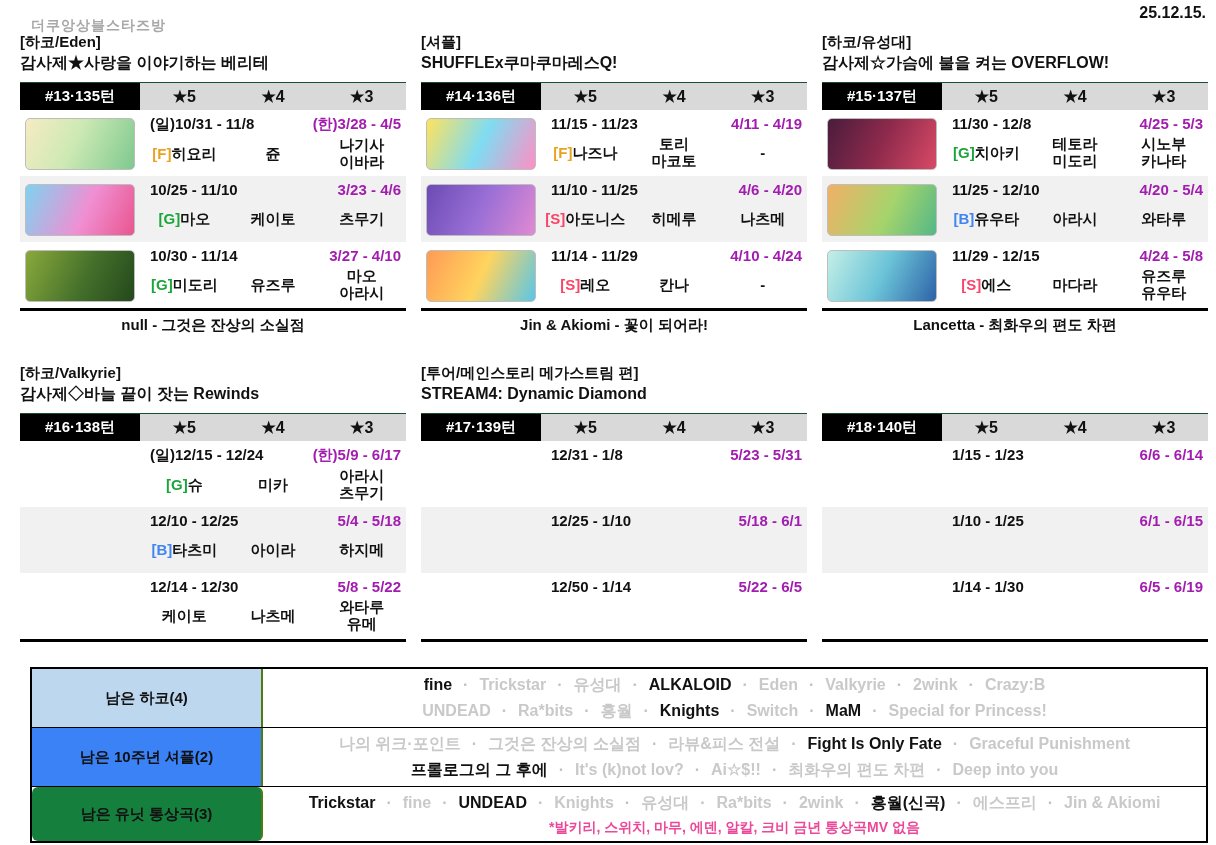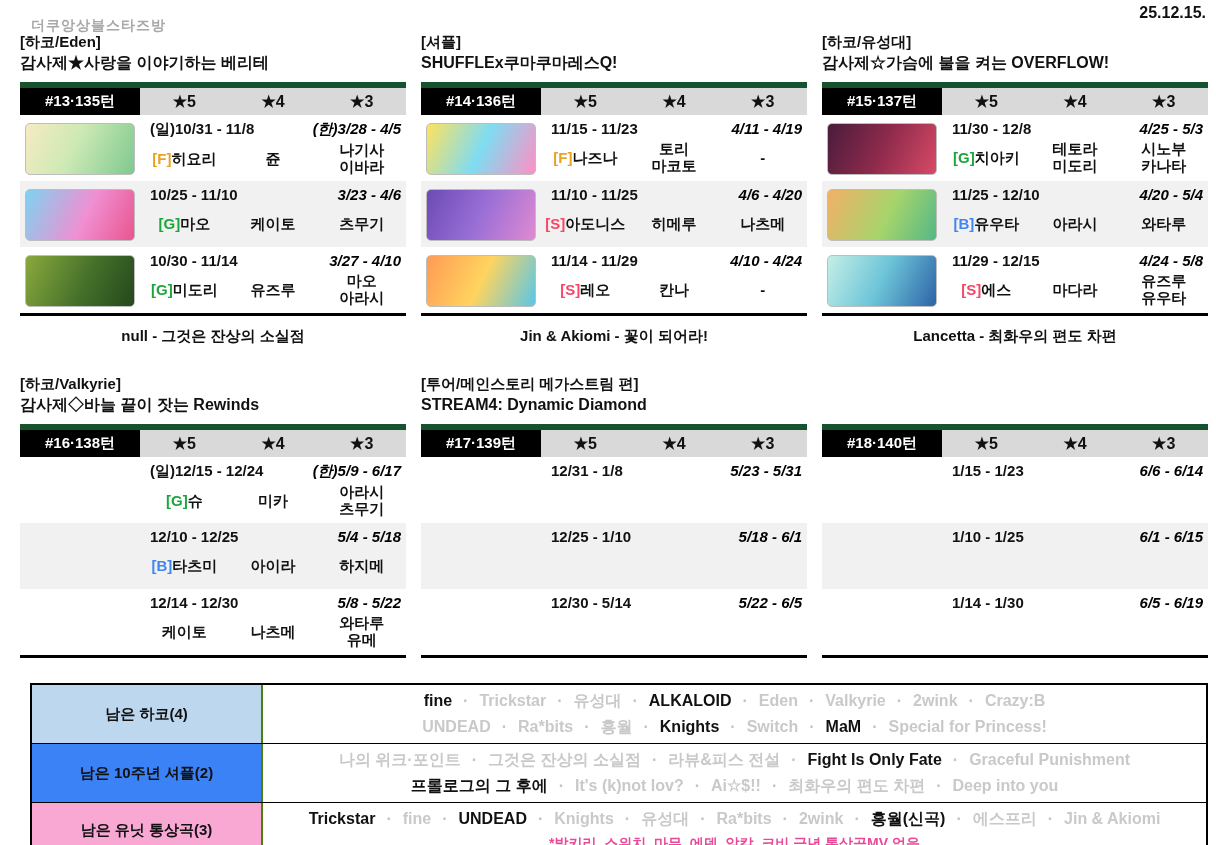--- a/index.html
+++ b/index.html
@@ -5,58 +5,58 @@
   * { margin:0; padding:0; box-sizing:border-box; }
   html,body { width:1216px; height:845px; background:#fff; font-family:"Liberation Sans", sans-serif; overflow:hidden; }
   .watermark { position:absolute; top:5px; left:31px; font-size:14px; font-weight:700; color:#a8a8a8; letter-spacing:1px;margin-top:12px; }
   .topdate { position:absolute; top:4px; right:10px; font-size:16px; font-weight:800; color:#111; }
 
   .boards { display:grid; grid-template-columns:386px 386px 386px; column-gap:15px; row-gap:24px; margin:31px 8px 0 20px; }
   .section { width:386px; }
   .cat { min-height:21px; font-size:15px; font-weight:800; color:#111; line-height:21px; }
   .etitle { min-height:25px; font-size:16px; font-weight:800; color:#111; line-height:22px; margin-bottom:5px; }
 
-  .etable { border-top:6px solid #14532d; border-bottom:3px solid #000; }
+  .etable { border-top:1px solid #14532d; border-bottom:3px solid #000; }
   .ehead { display:flex; height:27px; background:#d9d9d9; }
   .turn { width:120px; background:#000; color:#fff; font-size:15px; font-weight:800; display:flex; align-items:center; justify-content:center; }
   .star { flex:1; text-align:center; line-height:27px; font-size:16px; font-weight:800; color:#111; }
 
   .erow { display:flex; min-height:66px; padding:3px 0 2px 0; }
   .erow.alt { background:#f1f1f1; }
   .bcell { width:120px; display:flex; align-items:center; justify-content:center; }
   .banner { width:110px; height:52px; border-radius:5px; border:1px solid #bdbdbd; }
   .b-verite      { background:linear-gradient(115deg,#f6ebc3 0%,#cde9b4 45%,#7ec98f 100%); }
   .b-brightpink  { background:linear-gradient(115deg,#7fd2f0 0%,#f08fd2 55%,#e9558f 100%); }
   .b-eden        { background:linear-gradient(115deg,#8aa93c 0%,#44702a 55%,#24481c 100%); }
   .b-kuma        { background:linear-gradient(115deg,#ffe25e 0%,#7fdcf2 50%,#ff8fc4 100%); }
   .b-brightpurple{ background:linear-gradient(115deg,#6b4bb4 0%,#9a6fd6 50%,#e08ad2 100%); }
   .b-shufflepop  { background:linear-gradient(115deg,#ff9a55 0%,#ffd45e 50%,#59c6e8 100%); }
   .b-overflow    { background:linear-gradient(115deg,#4a1c3c 0%,#8e2a4c 50%,#d84a66 100%); }
   .b-brightgreen { background:linear-gradient(115deg,#f2b066 0%,#a6d46c 55%,#54b886 100%); }
   .b-silver      { background:linear-gradient(115deg,#c4efe6 0%,#6cc4d8 50%,#2d63a8 100%); }
 
   .rcontent { flex:1; display:flex; flex-direction:column; }
   .dates { display:flex; justify-content:space-between; font-size:15px; font-weight:800; padding:2px 5px 0 10px; color:#111; }
-  .d-blue { color:#000000;font-style:italic; }
+  .d-blue { color:#a21caf; }
   .names { flex:1; display:flex; align-items:center; font-size:15px; font-weight:800; color:#111; }
   .ncell { flex:1; text-align:center; white-space:pre-line; line-height:1.12; }
   .tag-f { color:#e9a322; }
   .tag-g { color:#1ca53c; }
   .tag-s { color:#f94567; }
   .tag-b { color:#4185f0; }
 
-  .caption { text-align:center; font-size:15px; font-weight:800; color:#111; margin-top:11px; min-height:22px; }
+  .caption { text-align:center; font-size:15px; font-weight:800; color:#111; margin-top:5px; min-height:22px; }
 
   .summary { margin:25px 8px 0 30px; width:1178px; border:2px solid #000; }
   .srow { display:flex; border-top:1px solid #000; }
   .srow:first-child { border-top:none; }
   .slabel { width:231px; border-right:2px solid #4d7c0f; display:flex; align-items:center; justify-content:center; font-size:15px; font-weight:800; color:#111; text-align:center; }
   .lb-blue  { background:#bdd7ee; }
   .lb-green { background:#3b82f6; }
-  .lb-peach { background:#f9a8d4; }
+  .lb-peach { background:#15803d;border-radius:6px; }
   .scontent { flex:1; display:flex; flex-direction:column; justify-content:center; text-align:center; padding:3px 10px; min-height:54px; }
   .sline { line-height:26px; font-size:16px; }
   .item { font-weight:800; }
   .item.on { color:#111; }
   .item.off { color:#c9c9c9; }
   .item:not(:first-child)::before { content:"\00b7"; color:#c3c3c3; margin:0 11px; font-weight:800; }
   .note { color:#ec4899; font-size:14px; font-weight:800; line-height:22px; }
 </style>
 </head>
 <body>
@@ -342,21 +342,21 @@
               <span>12/25 - 1/10</span>
               <span class="d-blue">5/18 - 6/1</span>
             </div>
           <div class="names"></div>
         </div>
       </div>
       <div class="erow">
         <div class="bcell"></div>
         <div class="rcontent">
           <div class="dates">
-              <span>12/30 - 5/14</span>
+              <span>12/50 - 1/14</span>
               <span class="d-blue">5/22 - 6/5</span>
             </div>
           <div class="names"></div>
         </div>
       </div>
     </div>
   </div>
 
   <div class="section">
     <div class="cat"></div>

